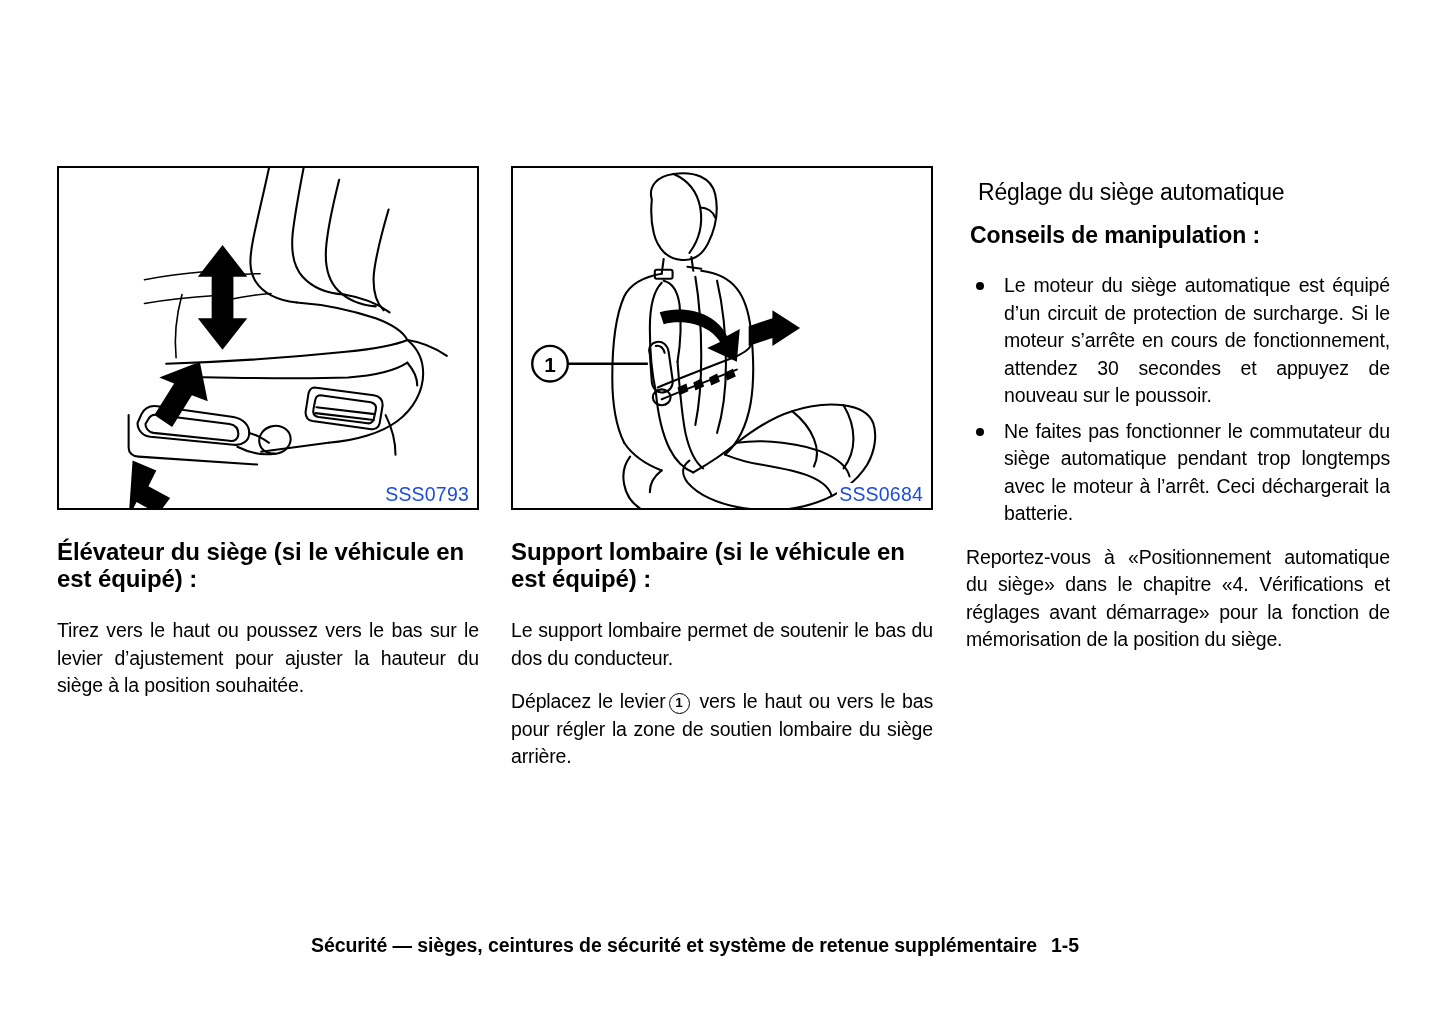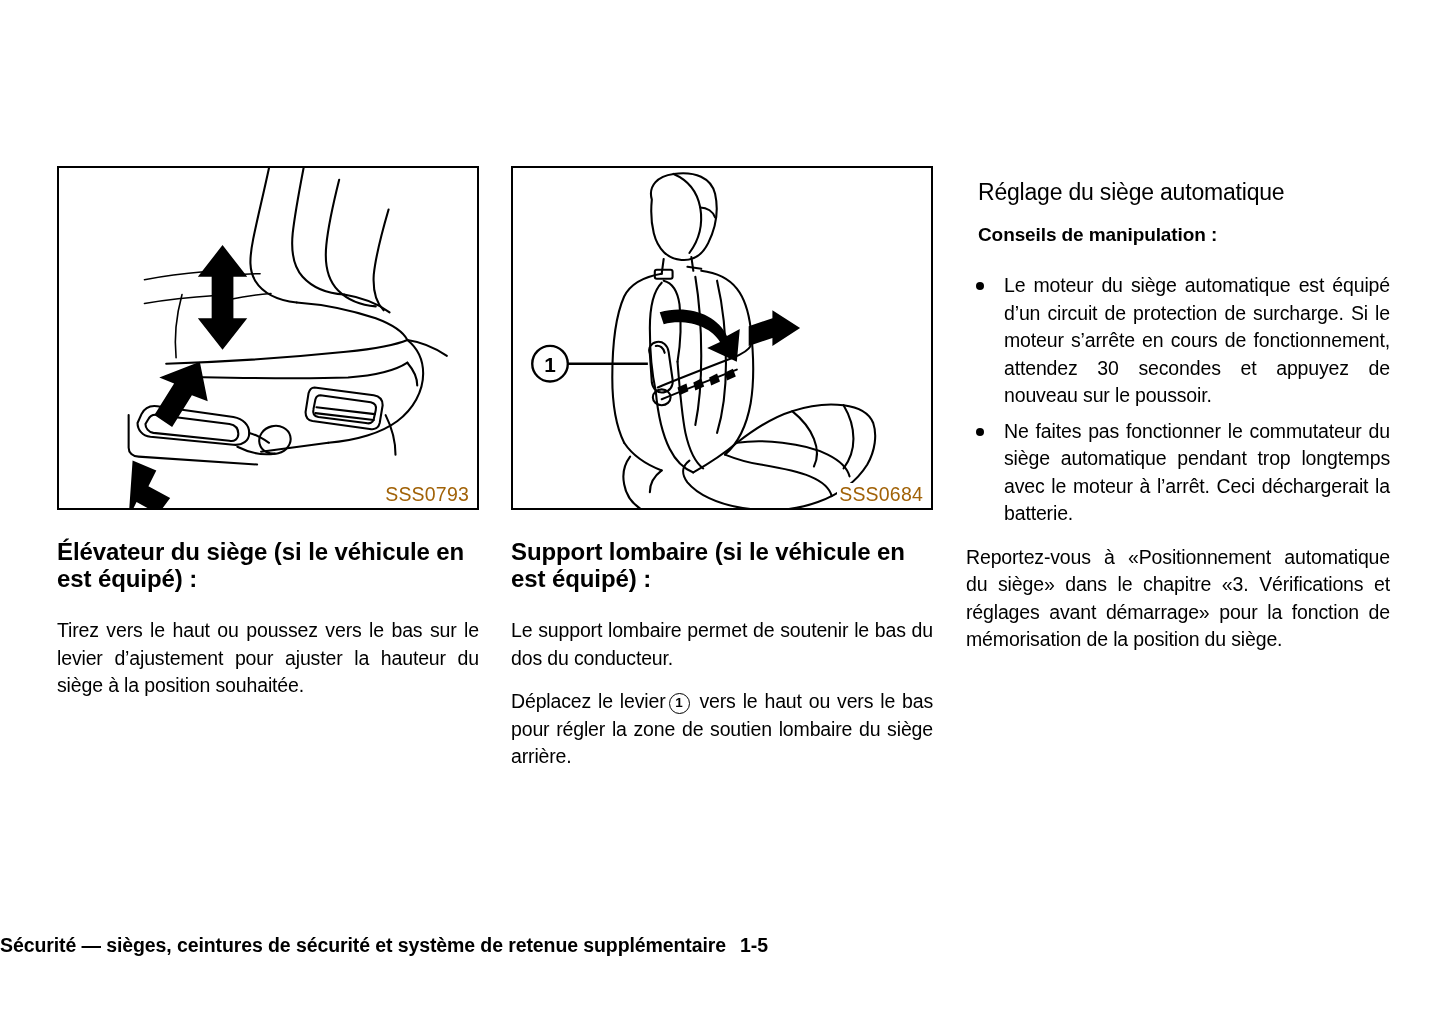--- a/index.html
+++ b/index.html
@@ -48,21 +48,21 @@
     height: 100%;
     display: block;
   }
   .fig-code {
     position: absolute;
     right: 6px;
     bottom: 2px;
     font-size: 19.5px;
     letter-spacing: 0.2px;
     font-family: "Liberation Sans", sans-serif;
-    color: #a16207;
+    color: #1d4ed8;
     background: #fff;
     padding: 0 2px;
     line-height: 1.2;
   }
 
   
   .heading-bold {
     font-size: 24px;
     font-weight: bold;
     line-height: 27px;
@@ -79,24 +79,24 @@
   .body-text.first { margin-top: 25px; }
 
   .section-title {
     font-size: 23px;
     font-weight: normal;
     line-height: 28px;
     margin: 12px;
     letter-spacing: -0.2px;
   }
   .sub-title {
-    font-size: 19px;
+    font-size: 23px;
     font-weight: bold;
     line-height: 26px;
-    margin: 16px 0 0 12px;
+    margin: 16px 0 0 4px;
     letter-spacing: -0.1px;
   }
 
   
   ul.bullets {
     list-style: none;
     margin: 24px 0 0 0;
     padding: 0;
   }
   ul.bullets li {
@@ -133,21 +133,21 @@
     margin: 0 3px;
     font-family: "Liberation Sans", sans-serif;
   }
 
   
   .footer {
     position: absolute;
     left: 0;
     right: 55px;
     bottom: 62px;
-    text-align: left;
+    text-align: center;
     font-size: 19.5px;
     font-weight: bold;
     letter-spacing: -0.1px;
   }
   .footer .page-num {
     display: inline-block;
     margin-left: 14px;
     font-weight: bold;
   }
 </style>
@@ -303,20 +303,20 @@
       <li>
         <span class="bullet-dot"></span>
         <span>Le moteur du siège automatique est équipé d’un circuit de protection de surcharge. Si le moteur s’arrête en cours de fonctionnement, attendez 30 secondes et appuyez de nouveau sur le poussoir.</span>
       </li>
       <li>
         <span class="bullet-dot"></span>
         <span>Ne faites pas fonctionner le commutateur du siège automatique pendant trop longtemps avec le moteur à l’arrêt. Ceci déchargerait la batterie.</span>
       </li>
     </ul>
 
-    <p class="body-text">Reportez-vous à «Positionnement automatique du siège» dans le chapitre «3. Vérifications et réglages avant démarrage» pour la fonction de mémorisation de la position du siège.</p>
+    <p class="body-text">Reportez-vous à «Positionnement automatique du siège» dans le chapitre «4. Vérifications et réglages avant démarrage» pour la fonction de mémorisation de la position du siège.</p>
   </div>
 
   <div class="footer">
     <span>Sécurité — sièges, ceintures de sécurité et système de retenue supplémentaire</span><span class="page-num">1-5</span>
   </div>
 
 </div>
 
 </body></html>

